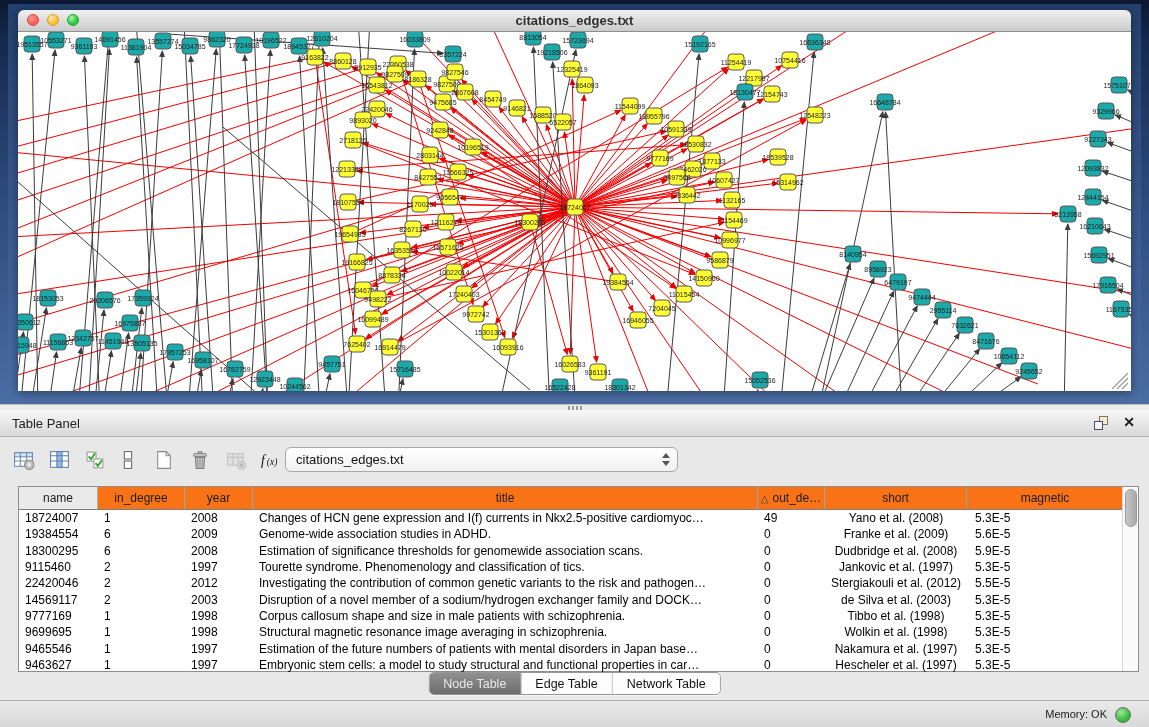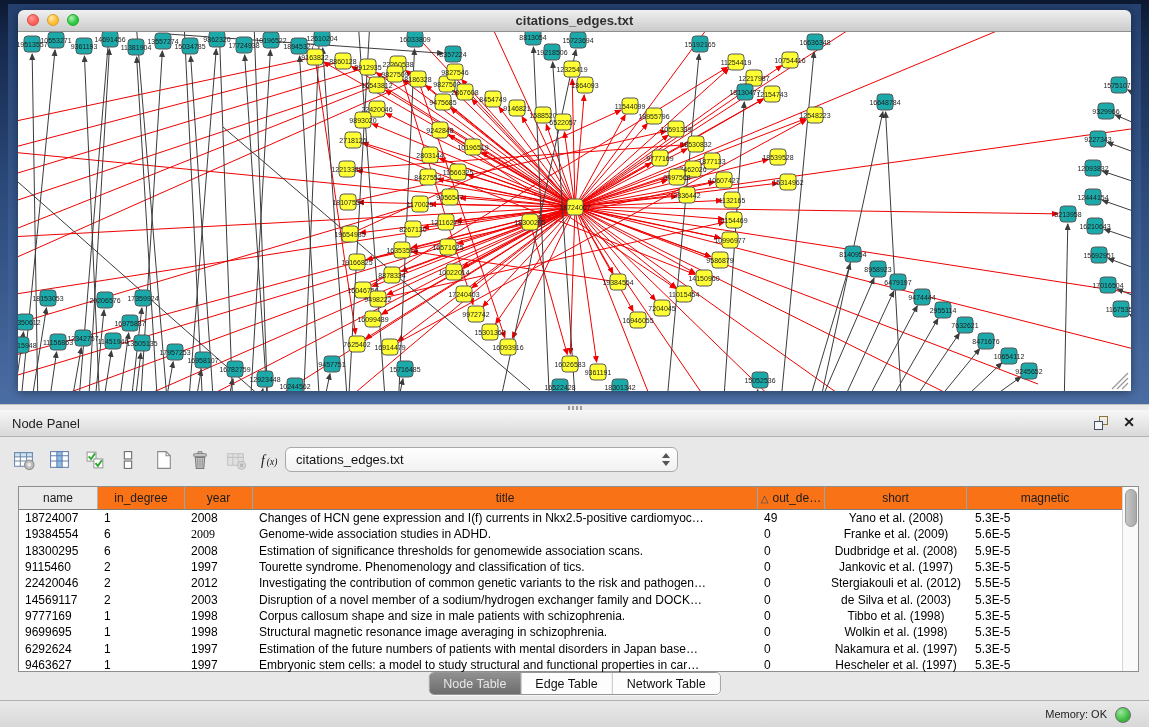--- a/index.html
+++ b/index.html
@@ -849,21 +849,21 @@
           </svg>
       </div>
     </div>
   </div>
 
   <div id="south">
     <div id="grip-row">
         <div id="grip"></div>
       </div>
     <div id="panel-header">
-      <div id="panel-title">Node Panel</div>
+      <div id="panel-title">Table Panel</div>
       <div id="float-btn">
         <svg width="16" height="16" viewBox="0 0 16 16">
           <rect x="6.5" y="1.5" width="8" height="8" fill="none" stroke="#8a7536"></rect>
           <rect x="1.5" y="6.5" width="8" height="8" fill="#f4f4f4" stroke="#44506b"></rect>
         </svg>
       </div>
       <div id="close-btn">✕</div>
     </div>
 
     <div id="toolbar">
@@ -965,21 +965,21 @@
             <div class="td c-in_degree" style="width: 87px;">1</div>
             <div class="td c-year" style="width: 68px;">2008</div>
             <div class="td c-title" style="width: 505px;">Changes of HCN gene expression and I(f) currents in Nkx2.5-positive cardiomyoc…</div>
             <div class="td c-out_degree" style="width: 67px;">49</div>
             <div class="td c-short" style="width: 142px;">Yano et al. (2008)</div>
             <div class="td c-pagerank" style="width: 157px;">5.3E-5</div>
           </div>
           <div class="tr">
             <div class="td c-name" style="width: 79px;">19384554</div>
             <div class="td c-in_degree" style="width: 87px;">6</div>
-            <div class="td c-year" style="width: 68px; font-family: Liberation Serif, serif;">2009</div>
+            <div class="td c-year" style="width: 68px;">2009</div>
             <div class="td c-title" style="width: 505px;">Genome-wide association studies in ADHD.</div>
             <div class="td c-out_degree" style="width: 67px;">0</div>
             <div class="td c-short" style="width: 142px;">Franke et al. (2009)</div>
             <div class="td c-pagerank" style="width: 157px;">5.6E-5</div>
           </div>
           <div class="tr">
             <div class="td c-name" style="width: 79px;">18300295</div>
             <div class="td c-in_degree" style="width: 87px;">6</div>
             <div class="td c-year" style="width: 68px;">2008</div>
             <div class="td c-title" style="width: 505px;">Estimation of significance thresholds for genomewide association scans.</div>
@@ -1026,21 +1026,21 @@
           <div class="tr">
             <div class="td c-name" style="width: 79px;">9699695</div>
             <div class="td c-in_degree" style="width: 87px;">1</div>
             <div class="td c-year" style="width: 68px;">1998</div>
             <div class="td c-title" style="width: 505px;">Structural magnetic resonance image averaging in schizophrenia.</div>
             <div class="td c-out_degree" style="width: 67px;">0</div>
             <div class="td c-short" style="width: 142px;">Wolkin et al. (1998)</div>
             <div class="td c-pagerank" style="width: 157px;">5.3E-5</div>
           </div>
           <div class="tr">
-            <div class="td c-name" style="width: 79px;">6292624</div>
+            <div class="td c-name" style="width: 79px;">9465546</div>
             <div class="td c-in_degree" style="width: 87px;">1</div>
             <div class="td c-year" style="width: 68px;">1997</div>
             <div class="td c-title" style="width: 505px;">Estimation of the future numbers of patients with mental disorders in Japan base…</div>
             <div class="td c-out_degree" style="width: 67px;">0</div>
             <div class="td c-short" style="width: 142px;">Nakamura et al. (1997)</div>
             <div class="td c-pagerank" style="width: 157px;">5.3E-5</div>
           </div>
           <div class="tr">
             <div class="td c-name" style="width: 79px;">9463627</div>
             <div class="td c-in_degree" style="width: 87px;">1</div>

